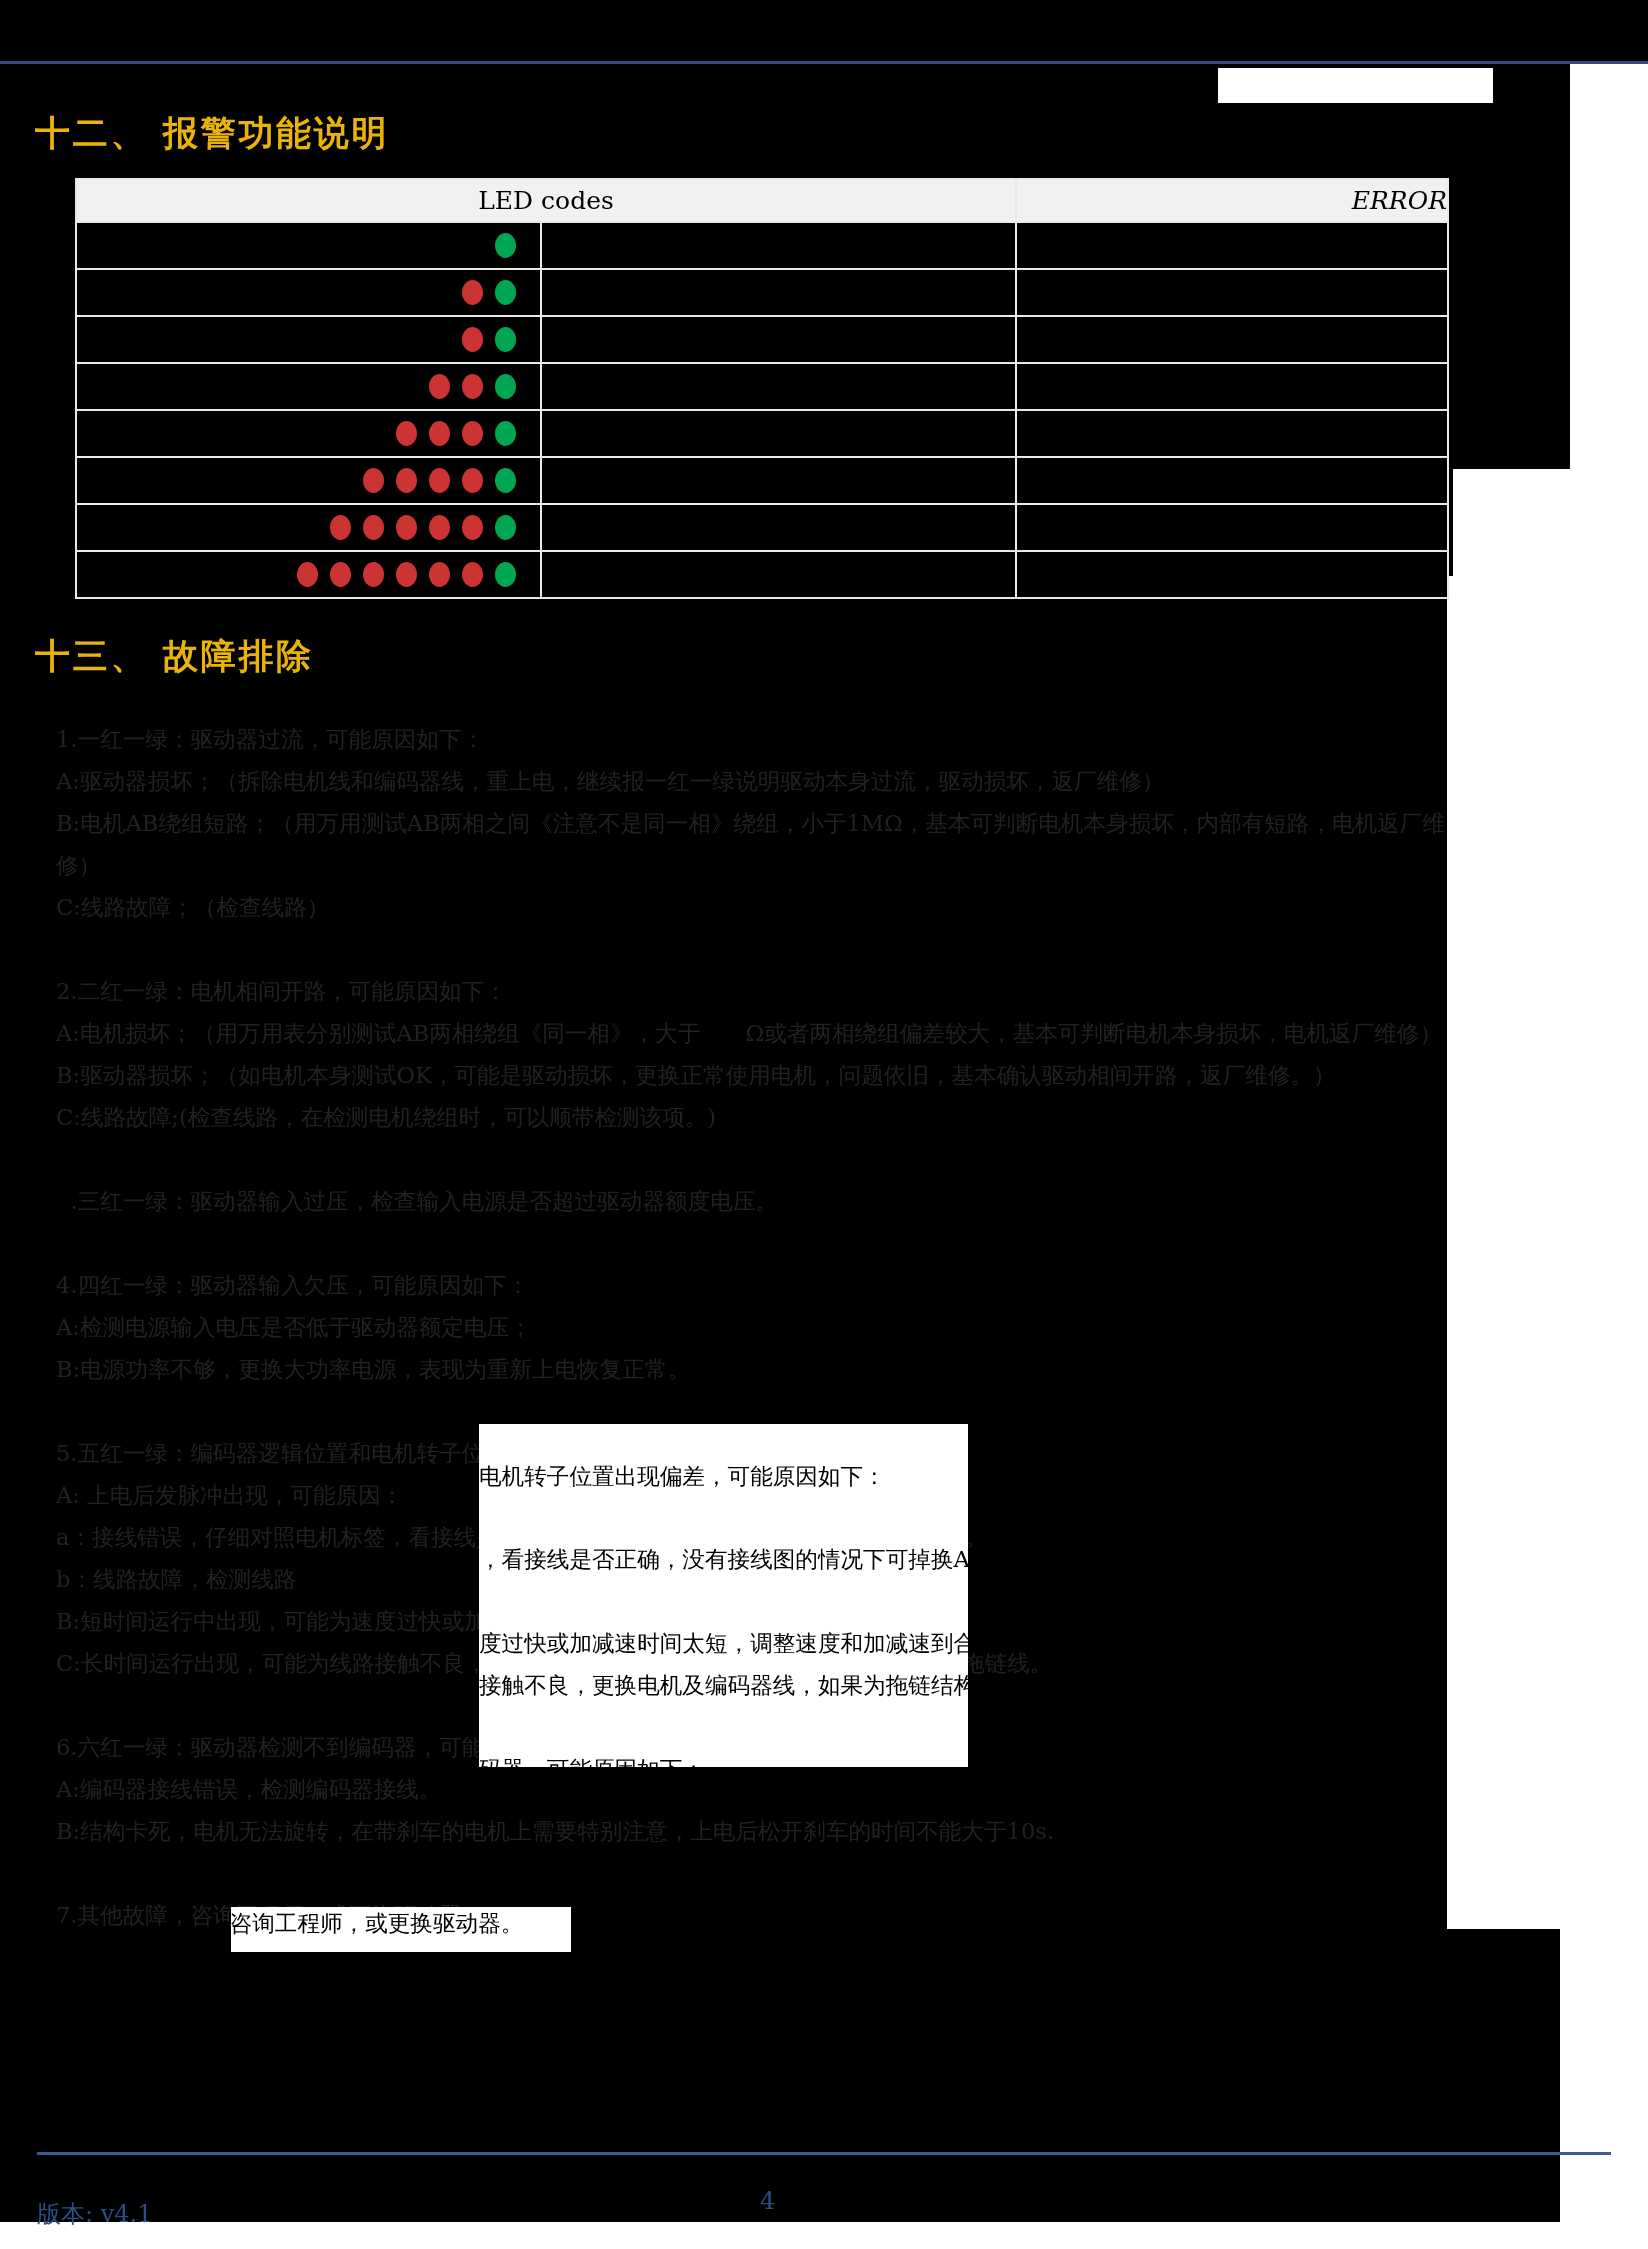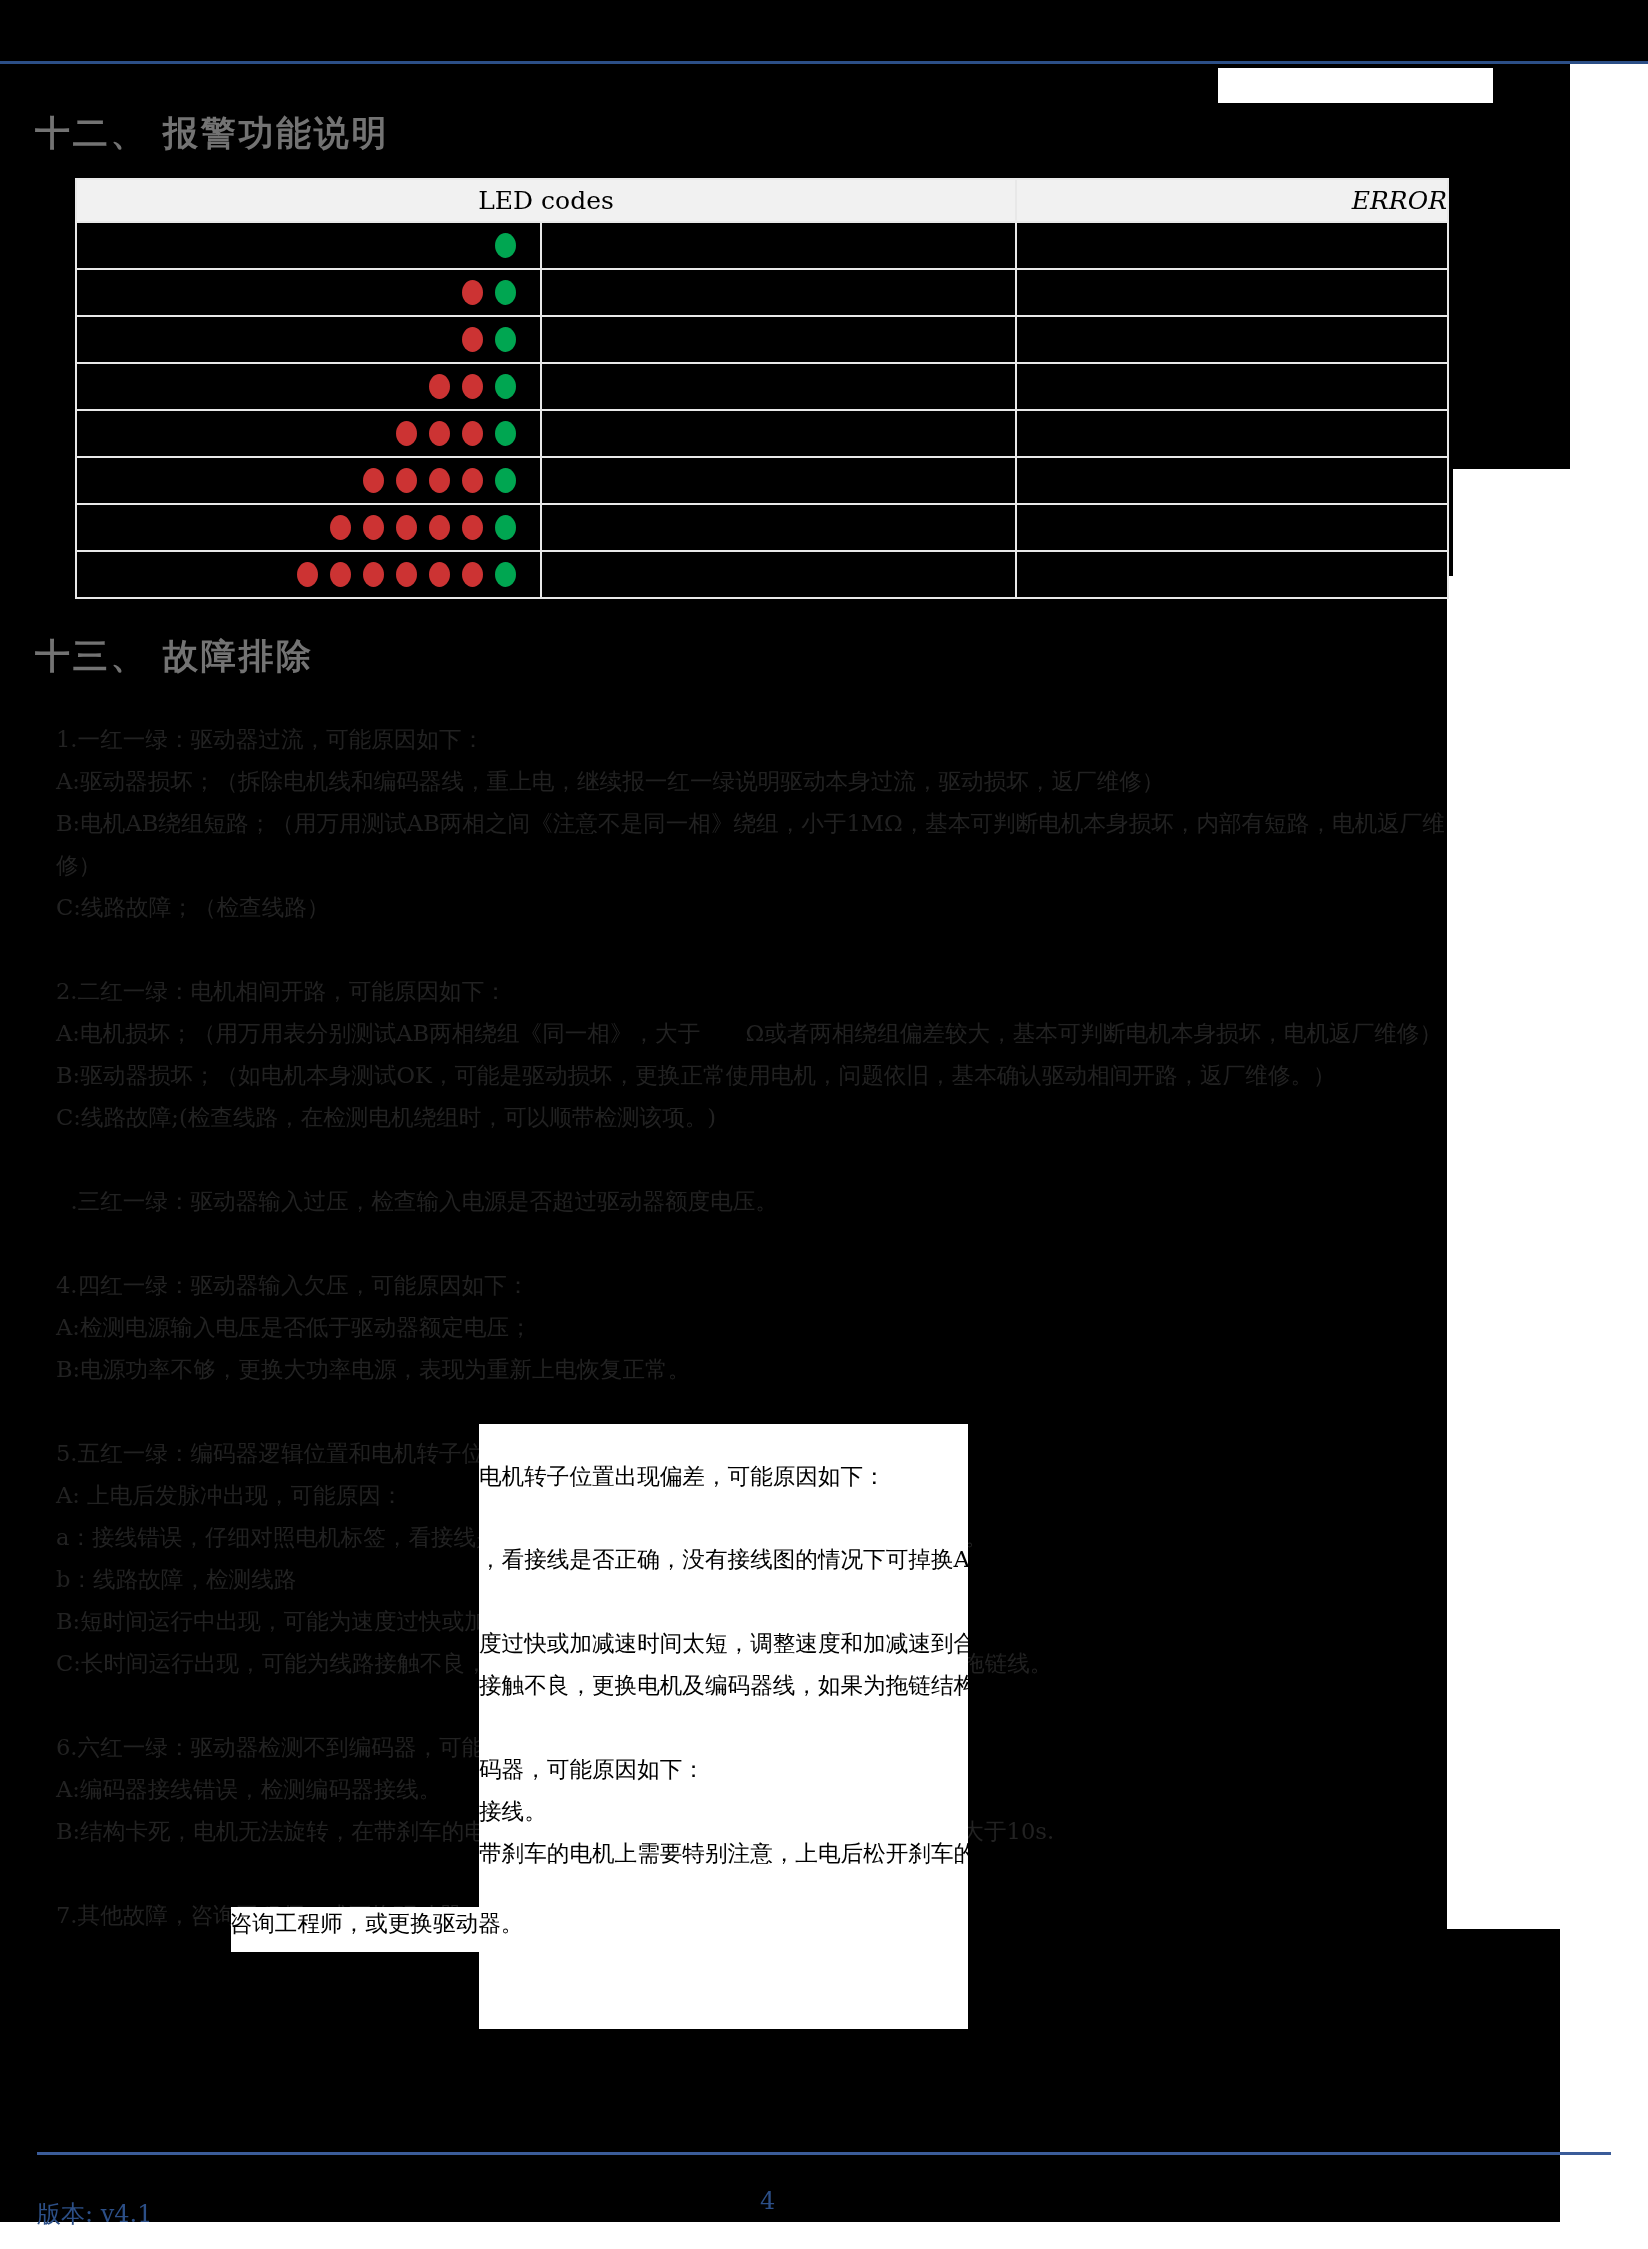--- a/index.html
+++ b/index.html
@@ -56,21 +56,21 @@
     top: 61px;
     width: 1649px;
     height: 3.3px;
     background: #2c4f87;
     z-index: 6;
   }
 
   
   .sec-heading {
     position: absolute;
-    color: #737373;
+    color: #eab308;
     font-weight: bold;
     font-size: 35px;
     letter-spacing: 2.7px;
     white-space: nowrap;
     z-index: 4;
   }
   #sec12 { left: 35px; top: 110px; }
   #sec13 { left: 35px; top: 633px; }
 
   
@@ -147,21 +147,21 @@
     z-index: 6;
     overflow: hidden;
   }
   .occluder .occ-text {
     position: absolute;
     color: #000000;
     font-size: 22.6px;
     line-height: 42px;
     white-space: pre;
   }
-  #occ-big   { left: 479px;  top: 1424px; width: 489px;  height: 605px; }
+  #occ-big   { left: 479px;  top: 1424px; width: 489px;  height: 343px; }
   #occ-small { left: 231px;  top: 1907px; width: 340px;  height: 45px;  }
 
   
   .footer-rule {
     position: absolute;
     left: 37px;
     top: 2152px;
     width: 1574px;
     height: 3.3px;
     background: #3b5c99;

